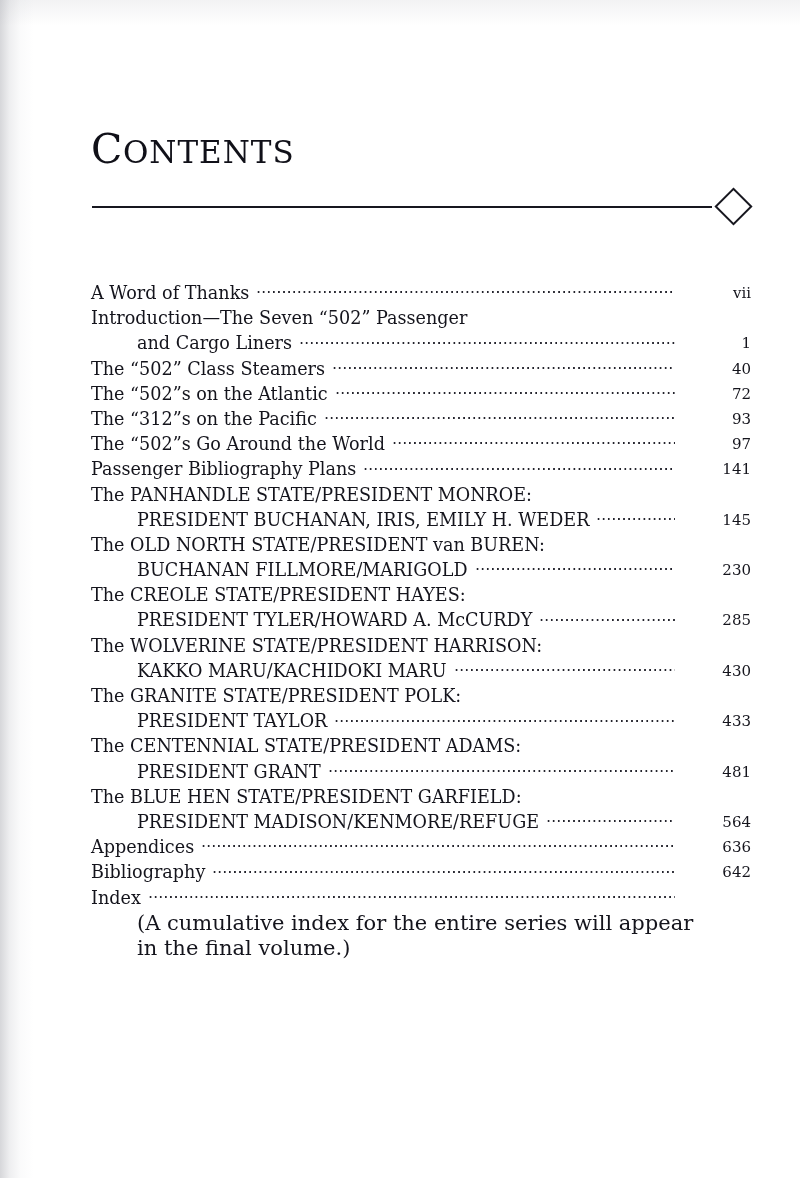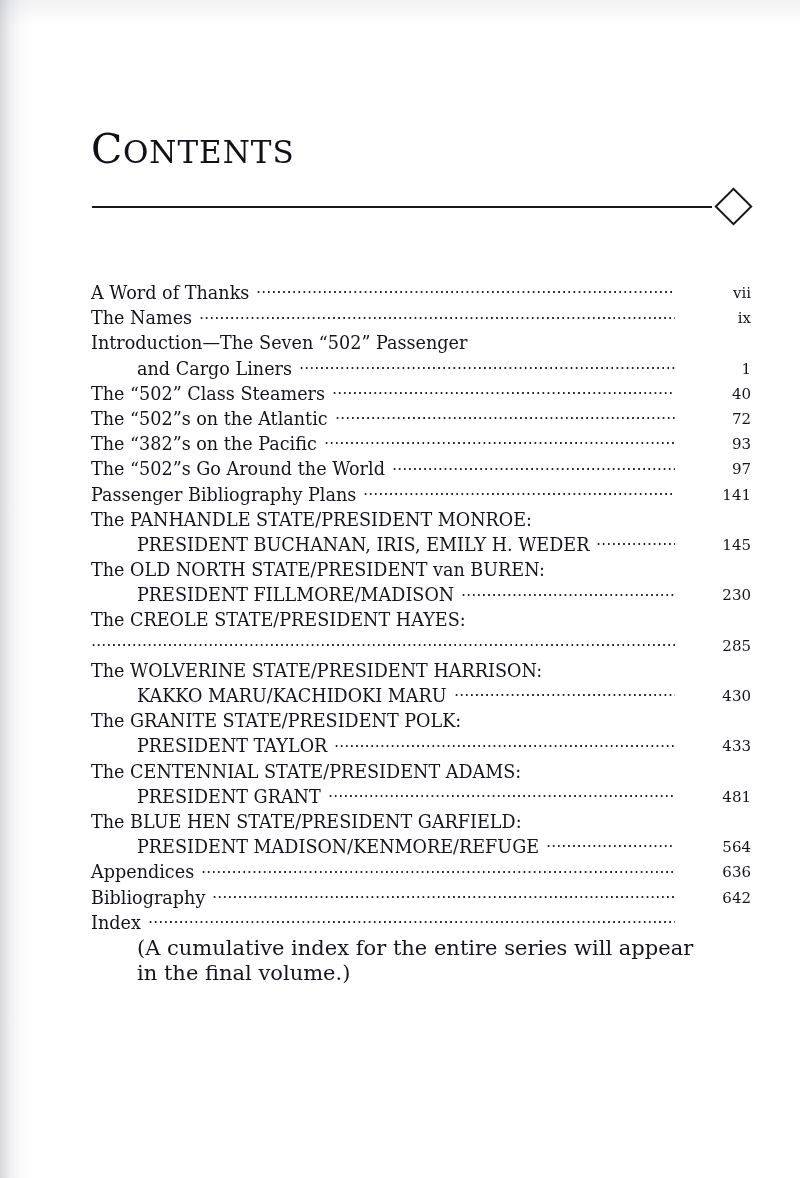--- a/index.html
+++ b/index.html
@@ -175,25 +175,20 @@
     <div class="rule-line"></div>
     <div class="diamond"></div>
   </div>
 
   <div class="toc" id="toc-list">
       <div class="toc-row">
         <span class="row-label">A Word of Thanks</span>
         <span class="leader"></span>
         <span class="page-num">vii</span>
       </div>
-      <div class="toc-row">
-        <span class="row-label">The Names</span>
-        <span class="leader"></span>
-        <span class="page-num">ix</span>
-      </div>
       <div class="toc-row no-leader heading-row">
         <span class="row-label">Introduction—The Seven “502” Passenger</span>
         <span class="leader"></span>
         <span class="page-num empty"></span>
       </div>
       <div class="toc-row indent">
         <span class="row-label">and Cargo Liners</span>
         <span class="leader"></span>
         <span class="page-num">1</span>
       </div>
@@ -201,21 +196,21 @@
         <span class="row-label">The “502” Class Steamers</span>
         <span class="leader"></span>
         <span class="page-num">40</span>
       </div>
       <div class="toc-row">
         <span class="row-label">The “502”s on the Atlantic</span>
         <span class="leader"></span>
         <span class="page-num">72</span>
       </div>
       <div class="toc-row">
-        <span class="row-label">The “382”s on the Pacific</span>
+        <span class="row-label">The “312”s on the Pacific</span>
         <span class="leader"></span>
         <span class="page-num">93</span>
       </div>
       <div class="toc-row">
         <span class="row-label">The “502”s Go Around the World</span>
         <span class="leader"></span>
         <span class="page-num">97</span>
       </div>
       <div class="toc-row">
         <span class="row-label">Passenger Bibliography Plans</span>
@@ -231,30 +226,31 @@
         <span class="row-label">PRESIDENT BUCHANAN, IRIS, EMILY H. WEDER</span>
         <span class="leader"></span>
         <span class="page-num">145</span>
       </div>
       <div class="toc-row no-leader heading-row">
         <span class="row-label">The OLD NORTH STATE/PRESIDENT van BUREN:</span>
         <span class="leader"></span>
         <span class="page-num empty"></span>
       </div>
       <div class="toc-row indent">
-        <span class="row-label">PRESIDENT FILLMORE/MADISON</span>
+        <span class="row-label">BUCHANAN FILLMORE/MARIGOLD</span>
         <span class="leader"></span>
         <span class="page-num">230</span>
       </div>
       <div class="toc-row no-leader heading-row">
         <span class="row-label">The CREOLE STATE/PRESIDENT HAYES:</span>
         <span class="leader"></span>
         <span class="page-num empty"></span>
       </div>
       <div class="toc-row indent">
+        <span class="row-label">PRESIDENT TYLER/HOWARD A. McCURDY</span>
         <span class="leader"></span>
         <span class="page-num">285</span>
       </div>
       <div class="toc-row no-leader heading-row">
         <span class="row-label">The WOLVERINE STATE/PRESIDENT HARRISON:</span>
         <span class="leader"></span>
         <span class="page-num empty"></span>
       </div>
       <div class="toc-row indent">
         <span class="row-label">KAKKO MARU/KACHIDOKI MARU</span>

